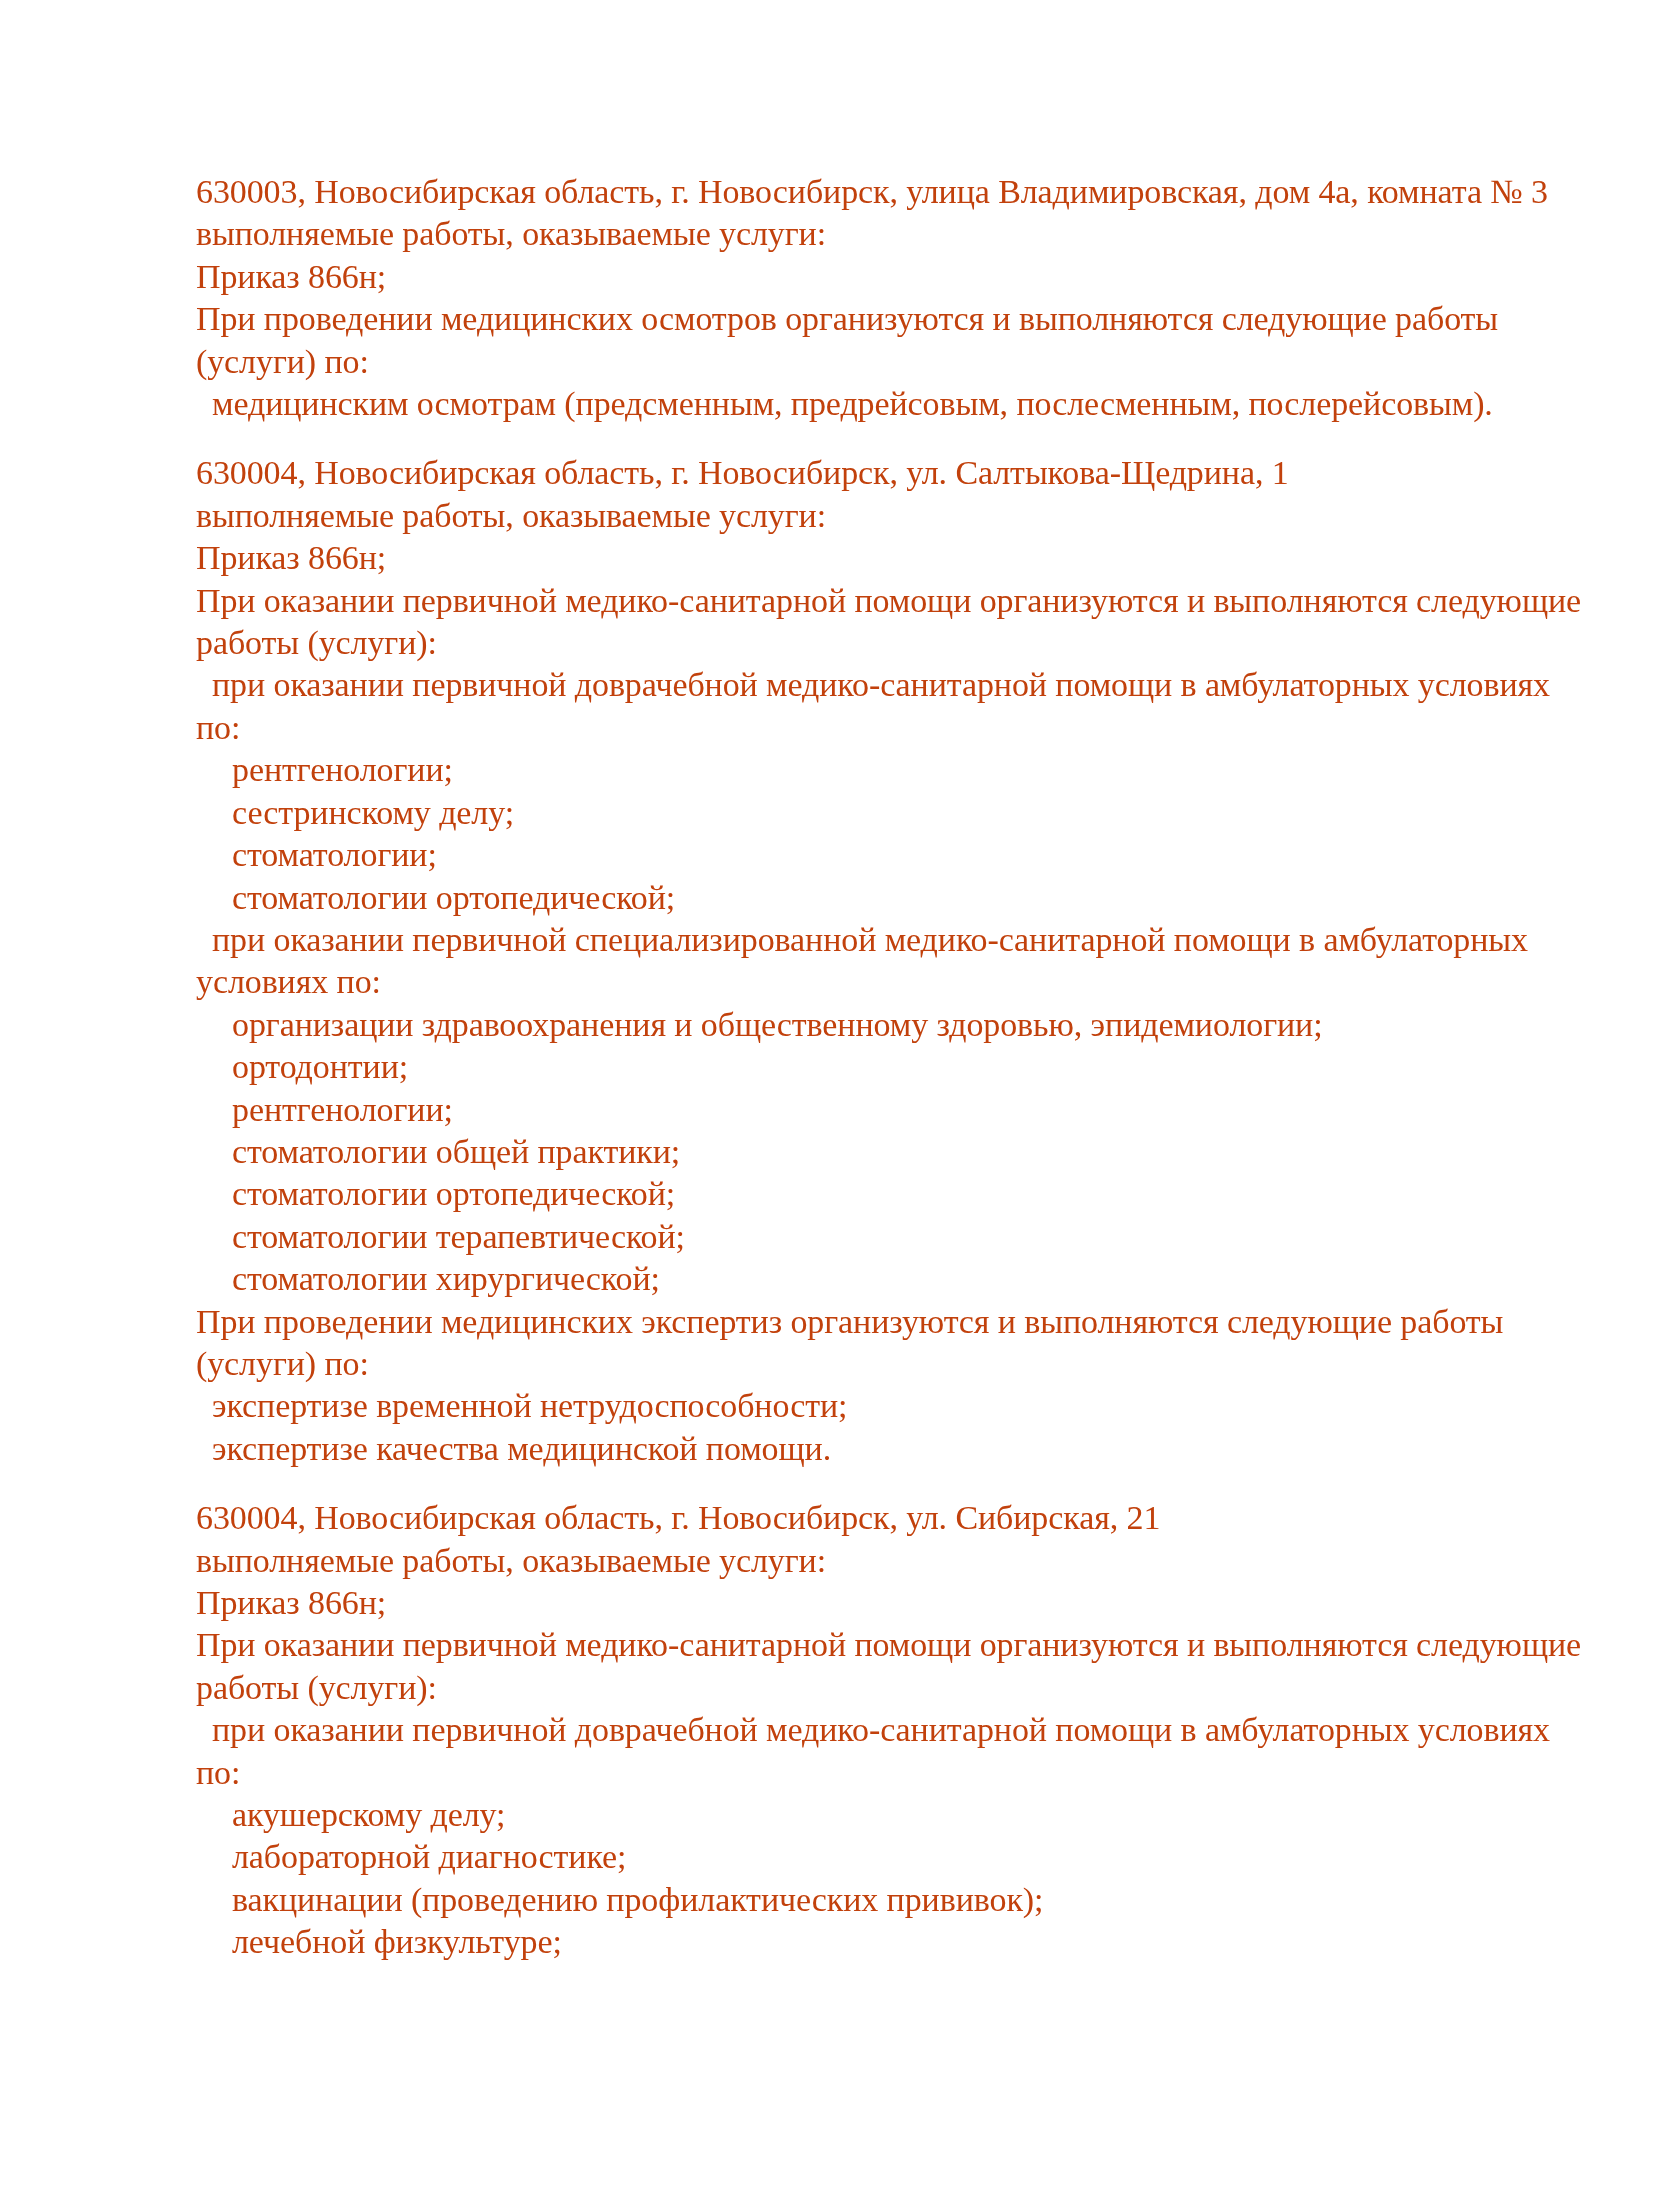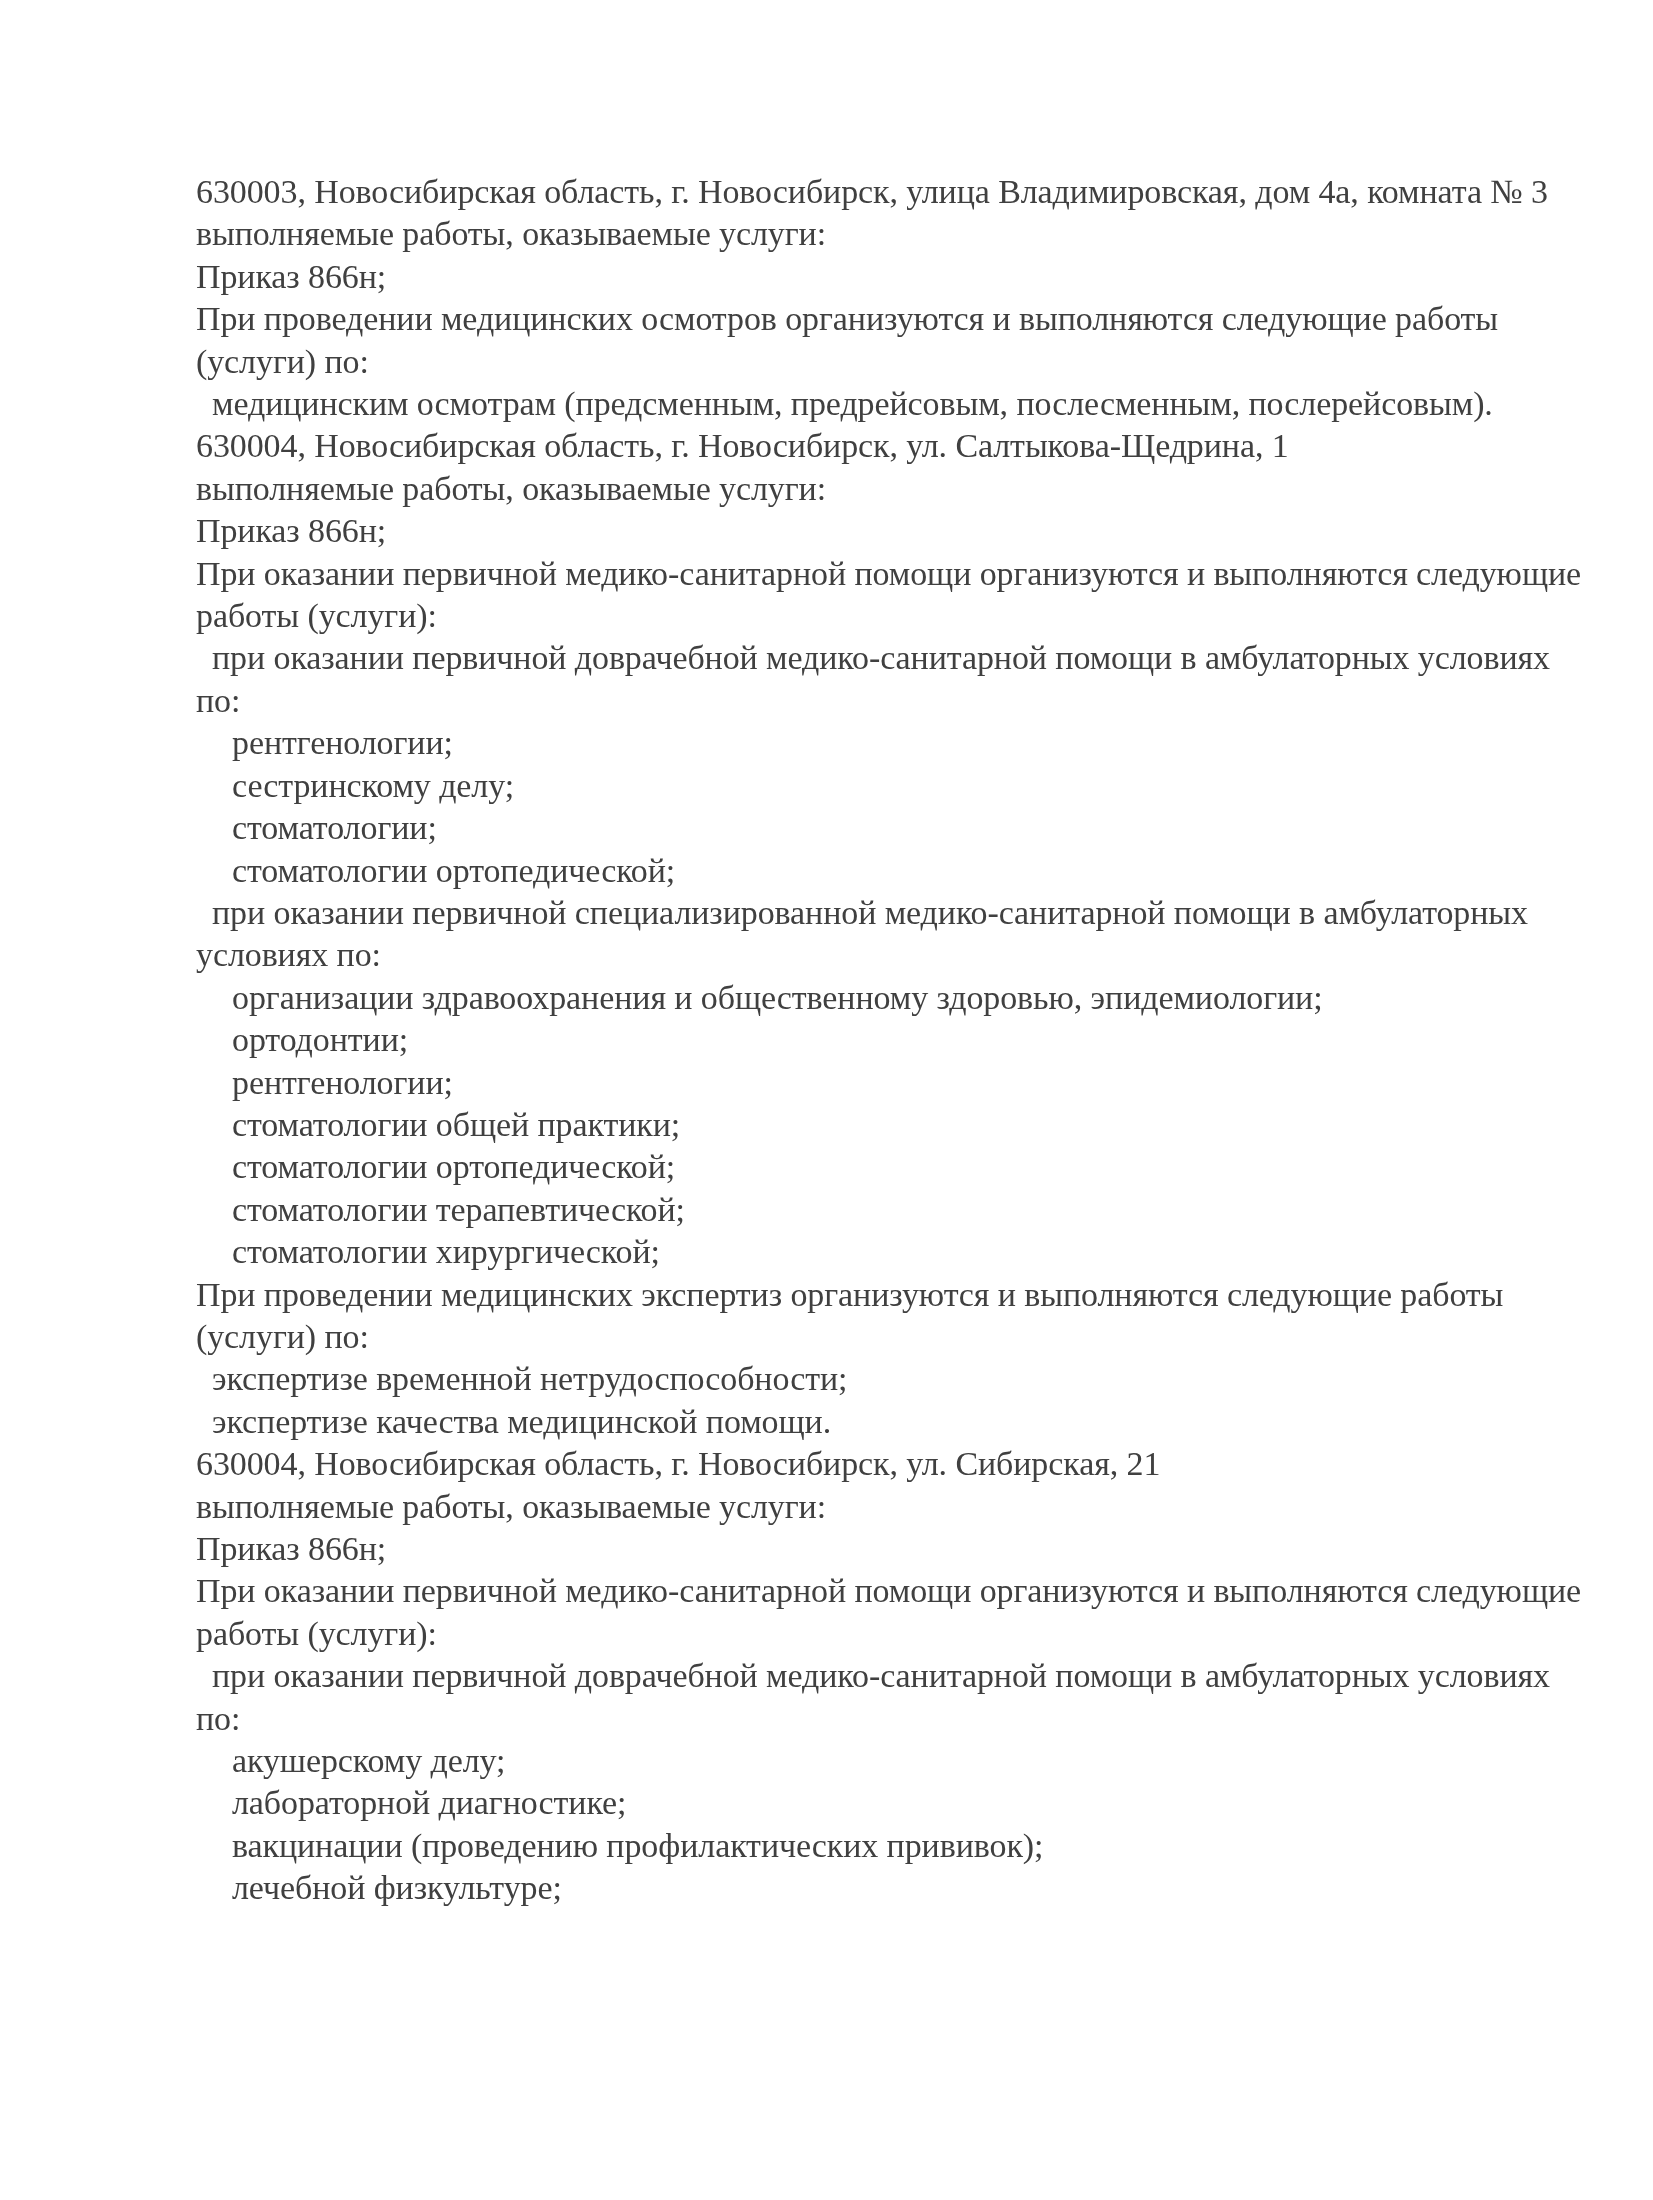--- a/index.html
+++ b/index.html
@@ -16,24 +16,24 @@
     overflow: hidden;
     font-family: "Liberation Serif", "DejaVu Serif", serif;
   }
   .content {
     position: absolute;
     left: 196px;
     top: 171px;
     width: 1400px;
     font-size: 34px;
     line-height: 42.4px;
-    color: #404040;
+    color: #c2410c;
   }
   .block { margin: 0; }
-  .block + .block { }
+  .block + .block { margin-top: 27px; }
   .line {
     white-space: nowrap;
     letter-spacing: -0.1px;
   }
   .indent-0 { padding-left: 0; }
   .indent-1 { padding-left: 16px; font-family: Liberation Serif, serif; }
   .indent-2 { padding-left: 36px; }
 </style>
 </head>
 <body>

